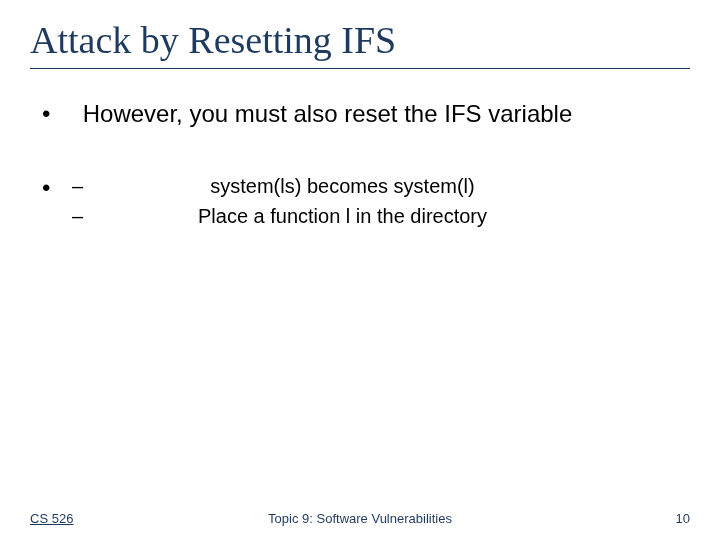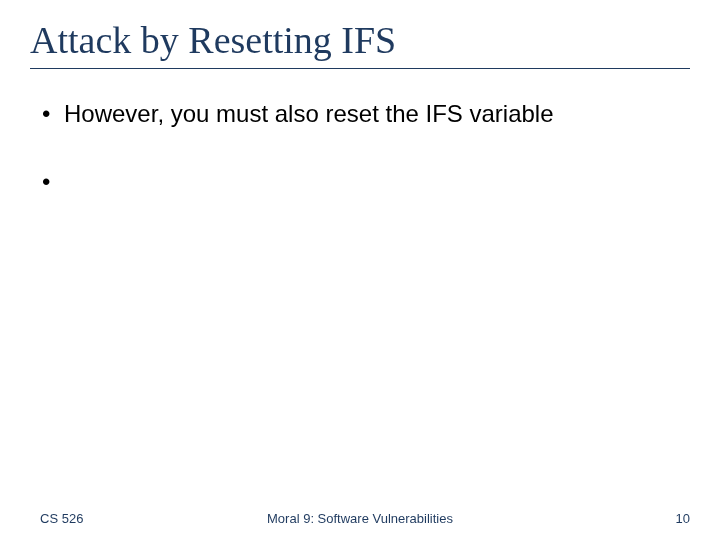--- a/index.html
+++ b/index.html
@@ -29,20 +29,21 @@
     border-top: 1.5px solid #1f3a5f;
     margin: 0 0 30px 0;
     width: 660px;
   }
   .content {
     padding-left: 6px;
   }
   ul.level1 {
     list-style: none;
     padding-left: 0;
+    text-align: center;
   }
   ul.level1 > li {
     position: relative;
     padding-left: 28px;
     font-size: 24px;
     line-height: 1.25;
     margin-bottom: 8px;
   }
   ul.level1 > li::before {
     content: "•";
@@ -76,22 +77,23 @@
   .footer {
     position: absolute;
     bottom: 14px;
     left: 0;
     width: 720px;
     font-size: 13px;
     color: #1f3a5f;
   }
   .footer-left {
     position: absolute;
-    left: 40px;
+    left: 30px;
     bottom: 0;
+    text-decoration: underline;
   }
   .footer-center {
     position: absolute;
     width: 100%;
     text-align: center;
     bottom: 0;
   }
   .footer-right {
     position: absolute;
     right: 30px;
@@ -109,26 +111,30 @@
   <div class="content">
     <ul class="level1">
 
       <li>
         <span>However, you must also reset the IFS variable</span>
       </li>
 
       <div class="gap"></div>
 
       <li>
+        <ul class="level2">
+          <li>system(ls) becomes system(l)</li>
+          <li>Place a function l in the directory</li>
+        </ul>
       </li>
 
       <div class="gap"></div>
 
 
     </ul>
   </div>
 
   <div class="footer">
     <span class="footer-left">CS 526</span>
-    <span class="footer-center">Moral 9: Software Vulnerabilities</span>
+    <span class="footer-center">Topic 9: Software Vulnerabilities</span>
     <span class="footer-right">10</span>
   </div>
 </div>
 
 </body></html>

